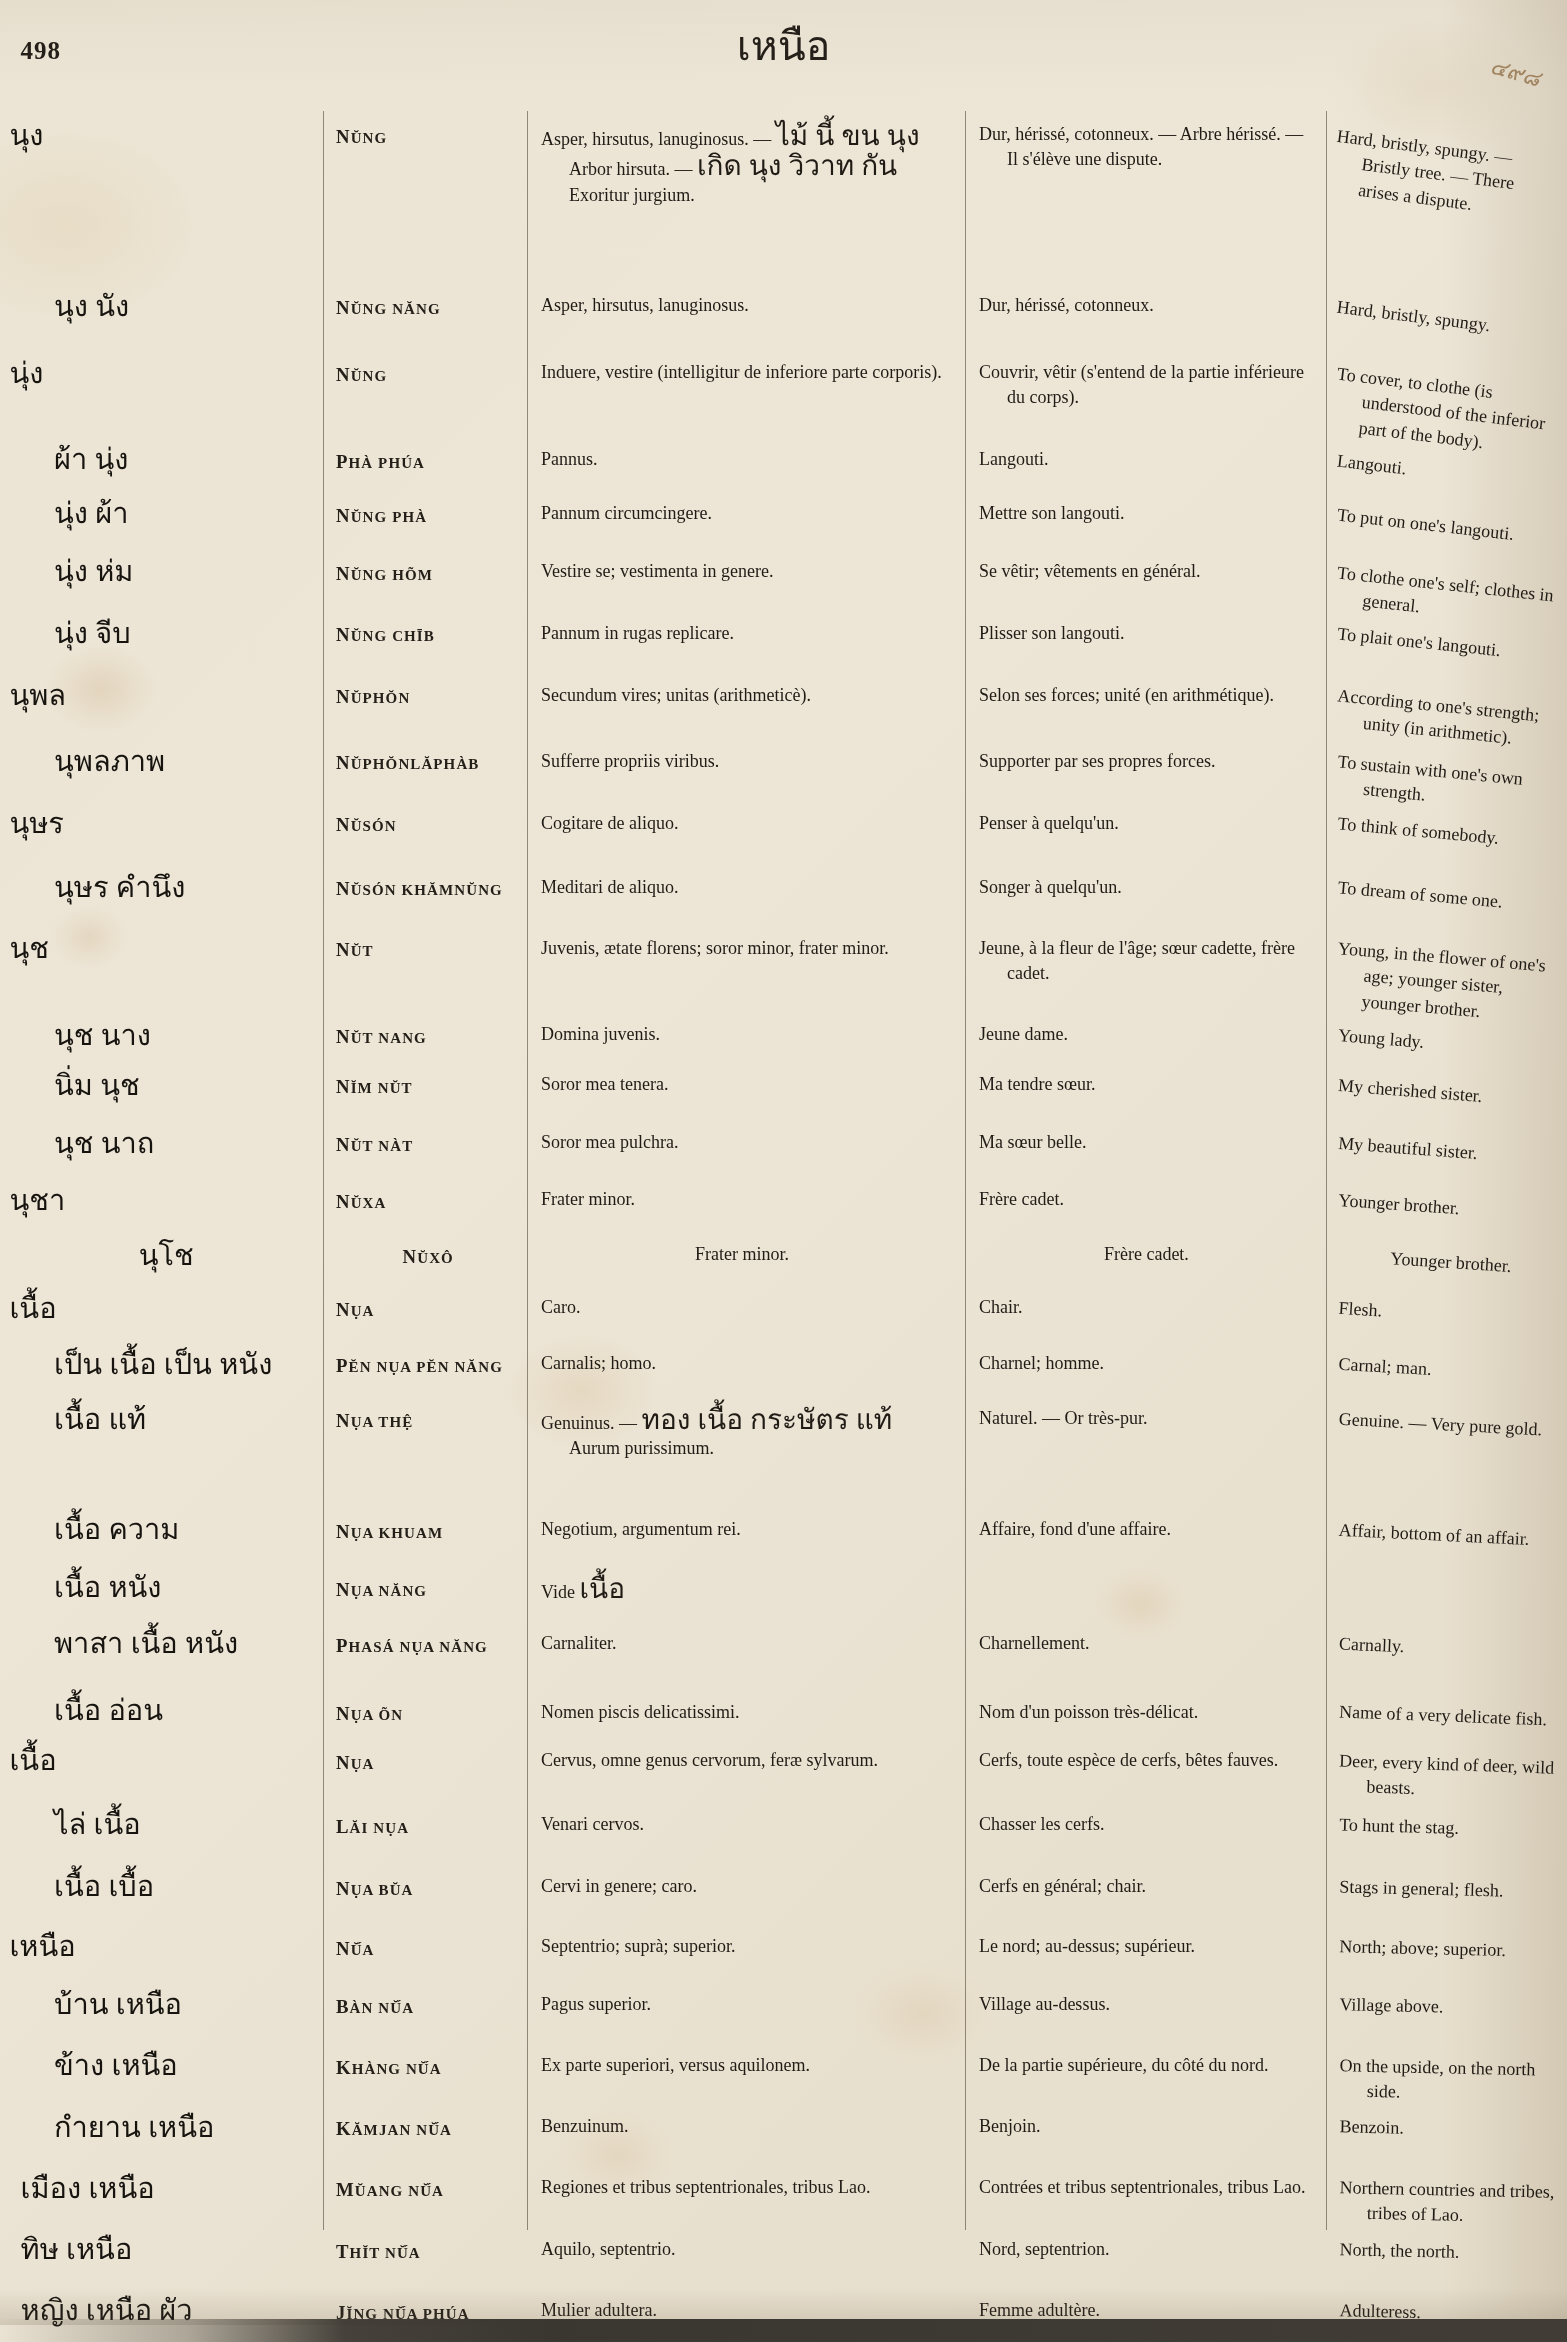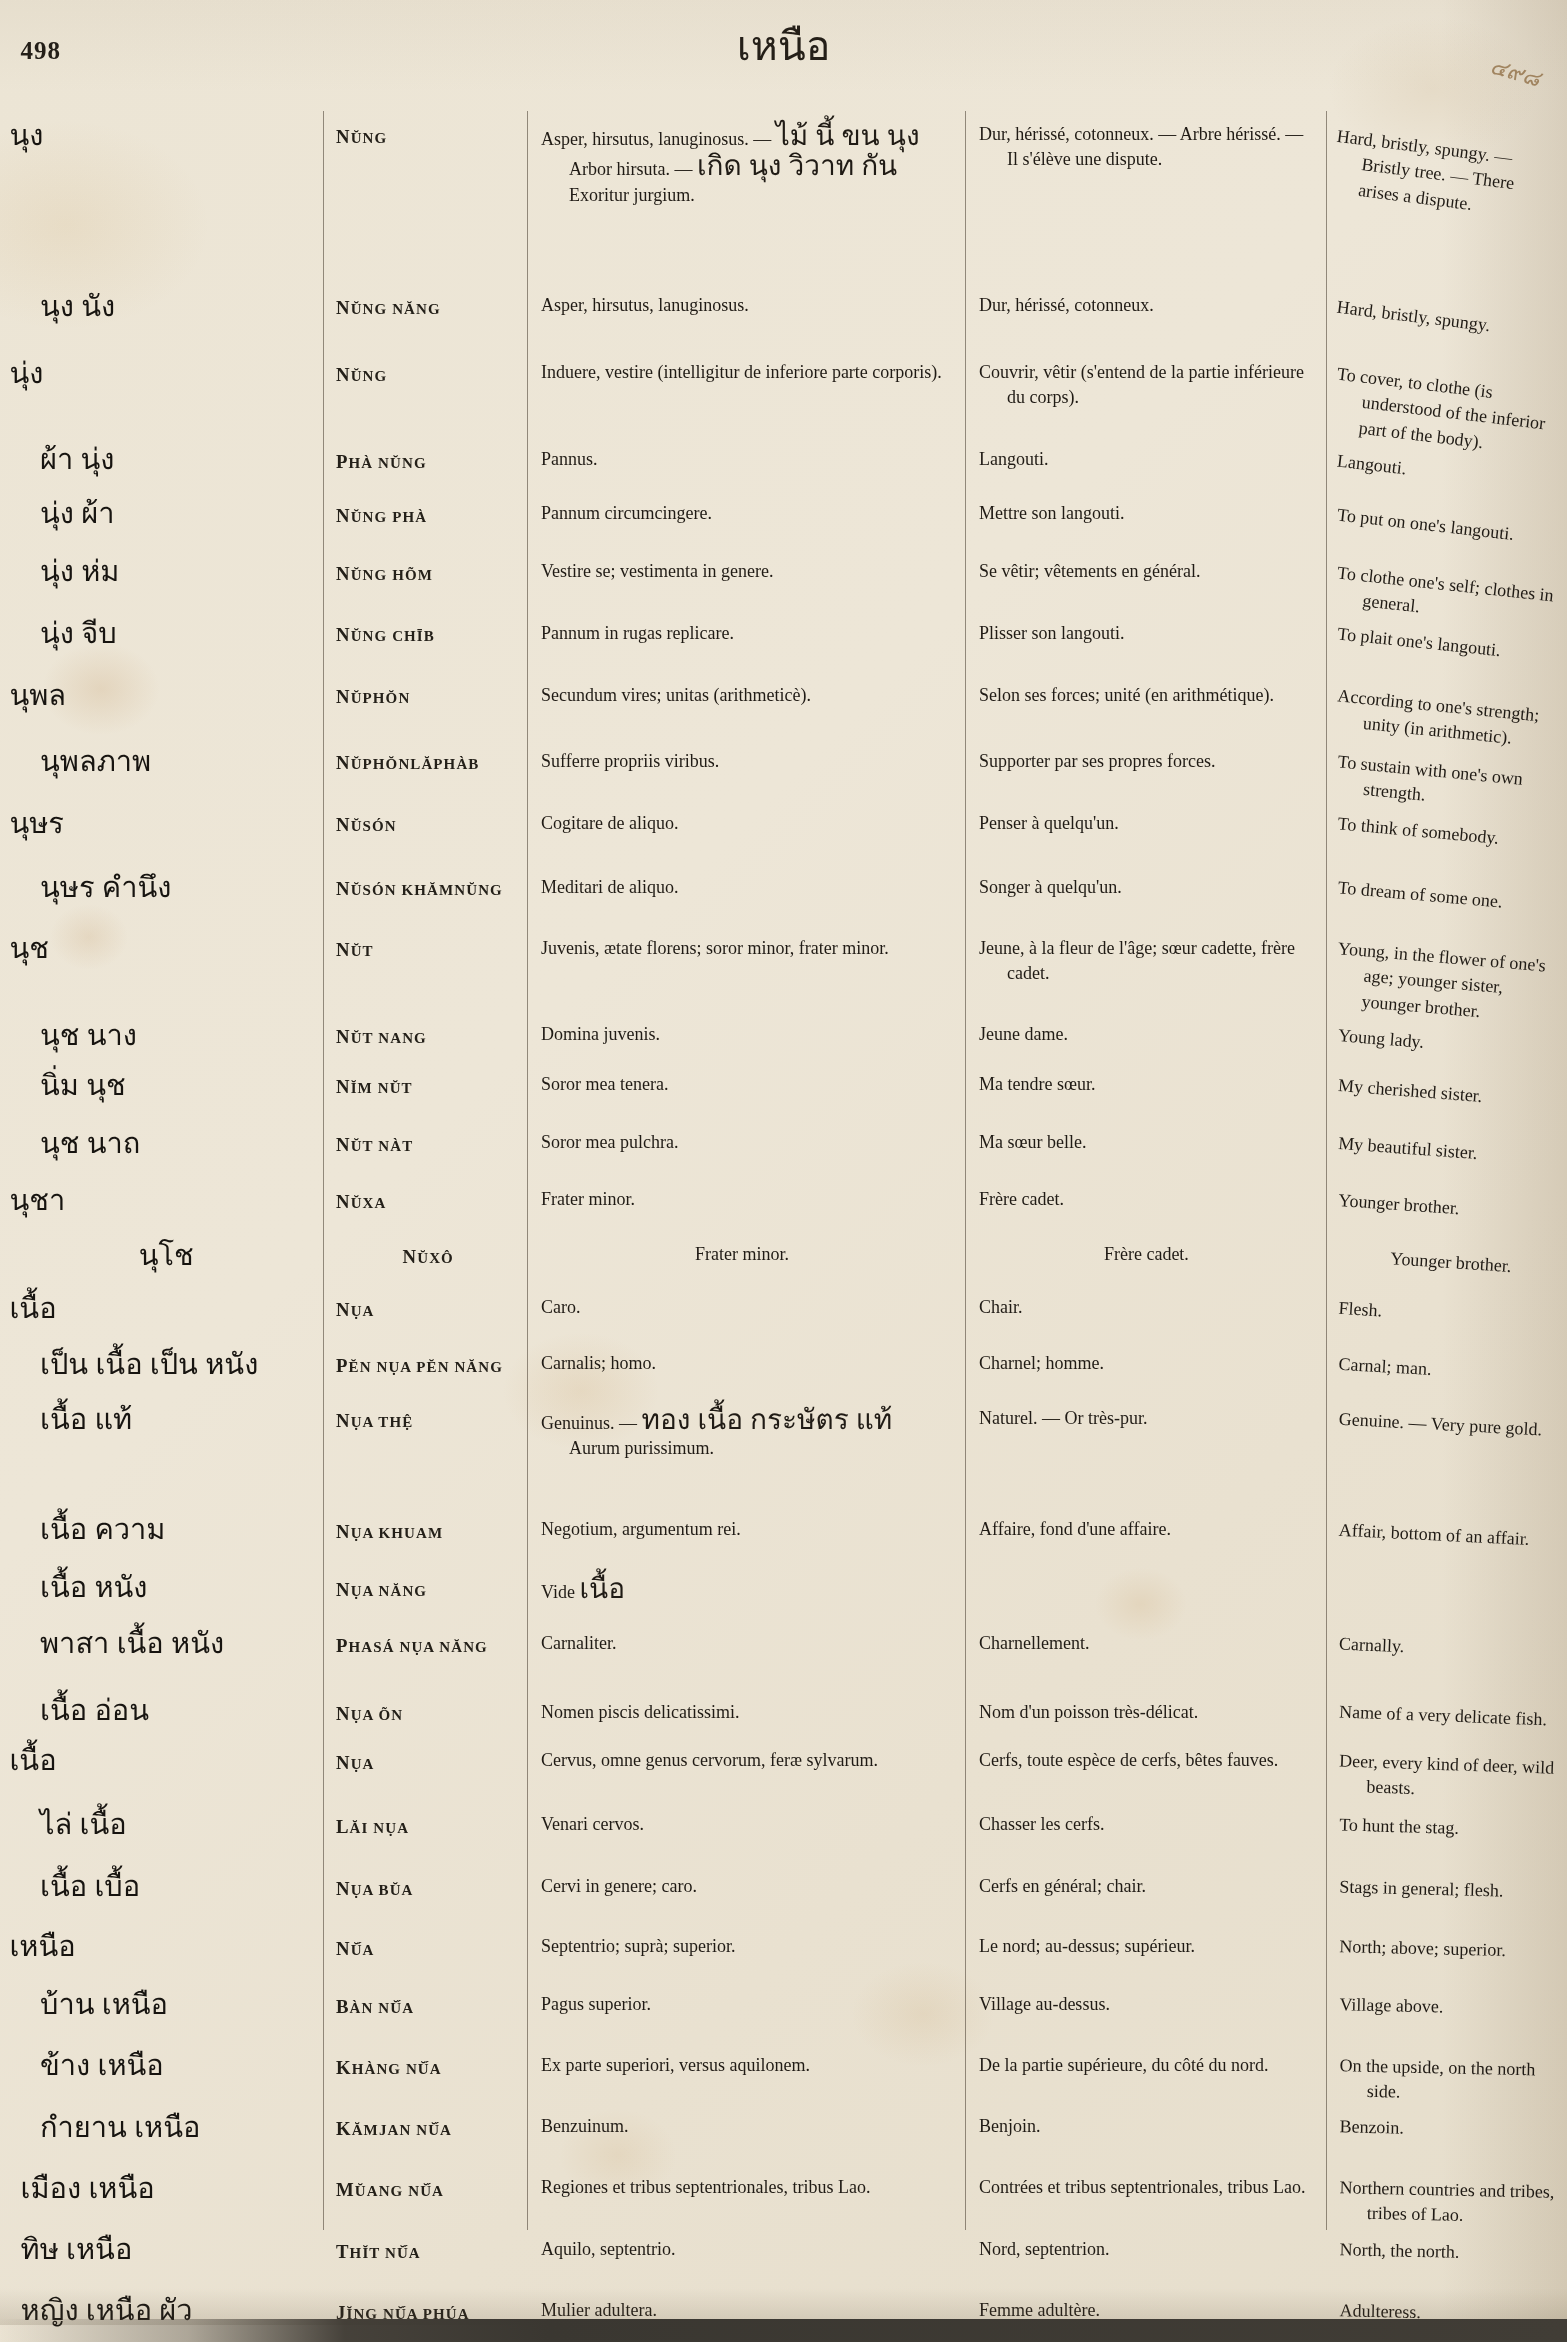--- a/index.html
+++ b/index.html
@@ -60,21 +60,21 @@
   .col-rom::first-letter{font-size:1.25em;}
   .col-lat{width:438px;padding-left:17px;padding-right:21px;}
   .col-fr{width:361px;padding-left:15px;padding-right:11.2px;}
   .col-en{width:242px;padding-left:13px;padding-right:1.9px;}
   .def{
     font-size:18px;line-height:1.4;color:#201b15;
     padding-left:43px;text-indent:-28px;padding-top:11.2px;
   }
   .thai-inline{font-size:28px;line-height:1;}
   .ind-0 .col-thai{padding-left:9.4px;}
-  .ind-1 .col-thai{padding-left:40px;}
+  .ind-1 .col-thai{padding-left:54px;}
   .ind-2 .col-thai{padding-left:20.6px;}
   .bottom-band{
     position:absolute;left:0;right:0;bottom:0;height:23.4px;
     background:linear-gradient(to right,
       rgba(60,54,46,0) 0%, rgba(60,54,46,0.35) 12%,
       rgba(52,48,42,0.9) 22%, #3a3731 35%, #413d36 100%);
   }
   .bottom-shadow{
     position:absolute;left:0;right:0;bottom:17px;height:37px;
     background:linear-gradient(to bottom, rgba(100,85,60,0) 0%, rgba(100,85,60,0.18) 100%);
@@ -111,21 +111,21 @@
       </div>
       <div class="row ind-0" style="min-height: 64px;">
         <div class="cell col-thai">นุ่ง</div>
         <div class="cell col-rom">NŬNG</div>
         <div class="cell col-lat def">Induere, vestire (intelligitur de inferiore parte corporis).</div>
         <div class="cell col-fr def">Couvrir, vêtir (s'entend de la partie inférieure du corps).</div>
         <div class="cell col-en def" style="transform: rotate(6.76deg); transform-origin: left top;">To cover, to clothe (is understood of the inferior part of the body).</div>
       </div>
       <div class="row ind-1" style="min-height: 54px;">
         <div class="cell col-thai">ผ้า นุ่ง</div>
-        <div class="cell col-rom">PHÀ NŬNG</div>
+        <div class="cell col-rom">PHÀ PHÚA</div>
         <div class="cell col-lat def">Pannus.</div>
         <div class="cell col-fr def">Langouti.</div>
         <div class="cell col-en def" style="transform: rotate(6.54deg); transform-origin: left top;">Langouti.</div>
       </div>
       <div class="row ind-1" style="min-height: 58px;">
         <div class="cell col-thai">นุ่ง ผ้า</div>
         <div class="cell col-rom">NŬNG PHÀ</div>
         <div class="cell col-lat def">Pannum circumcingere.</div>
         <div class="cell col-fr def">Mettre son langouti.</div>
         <div class="cell col-en def" style="transform: rotate(6.32deg); transform-origin: left top;">To put on one's langouti.</div>

